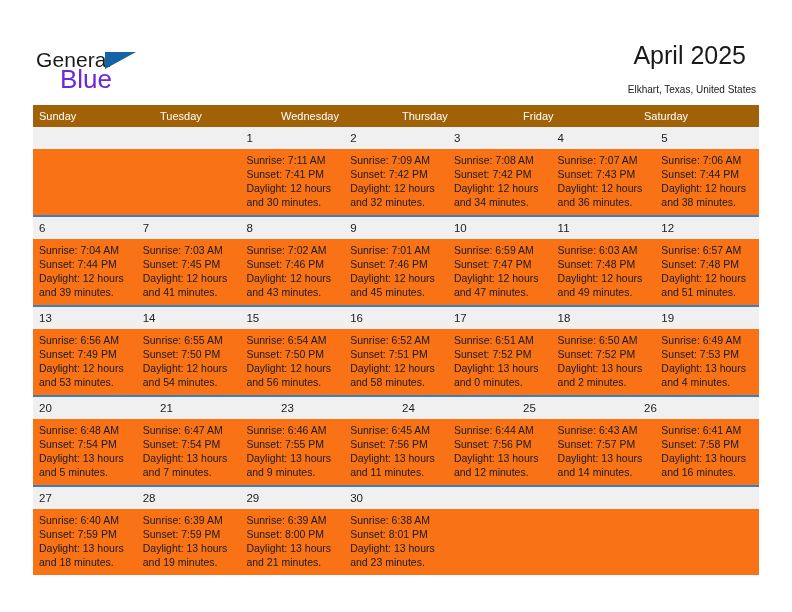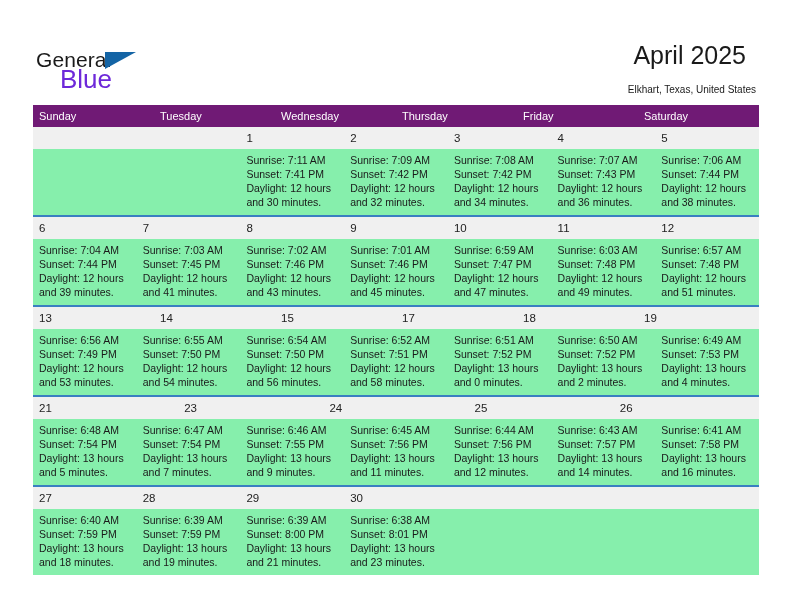--- a/index.html
+++ b/index.html
@@ -81,21 +81,21 @@
 
   
   .calendar {
     position: absolute;
     left: 33px;
     top: 105px;
     width: 726px;
   }
   .weekday-row {
     display: flex;
-    background: #701a75;
+    background: #a16207;
   }
   .weekday-cell {
     flex: 1 1 0;
     min-width: 0;
     color: #ffffff;
     font-size: 11px;
     line-height: 12px;
     padding: 5px 0 5px 6px;
     box-sizing: border-box;
   }
@@ -115,21 +115,21 @@
     flex: 1 1 0;
     min-width: 0;
     font-size: 11.5px;
     line-height: 13px;
     color: #222222;
     padding: 5px 0 4px 6px;
     box-sizing: border-box;
   }
   .detail-band {
     display: flex;
-    background: #86efac;
+    background: #f97316;
     height: 66px;
   }
   .detail-cell {
     flex: 1 1 0;
     min-width: 0;
     padding: 4px 4px 0 6px;
     box-sizing: border-box;
   }
   .detail-line {
     font-size: 10.5px;
@@ -274,20 +274,21 @@
             <div class="detail-line">Daylight: 12 hours</div>
             <div class="detail-line">and 51 minutes.</div>
           </div>
         </div>
       </div>
       <div class="week-row">
         <div class="daynum-band">
           <div class="daynum-cell">13</div>
           <div class="daynum-cell">14</div>
           <div class="daynum-cell">15</div>
+          <div class="daynum-cell">16</div>
           <div class="daynum-cell">17</div>
           <div class="daynum-cell">18</div>
           <div class="daynum-cell">19</div>
         </div>
         <div class="detail-band">
           <div class="detail-cell">
             <div class="detail-line">Sunrise: 6:56 AM</div>
             <div class="detail-line">Sunset: 7:49 PM</div>
             <div class="detail-line">Daylight: 12 hours</div>
             <div class="detail-line">and 53 minutes.</div>
@@ -325,20 +326,21 @@
           <div class="detail-cell">
             <div class="detail-line">Sunrise: 6:49 AM</div>
             <div class="detail-line">Sunset: 7:53 PM</div>
             <div class="detail-line">Daylight: 13 hours</div>
             <div class="detail-line">and 4 minutes.</div>
           </div>
         </div>
       </div>
       <div class="week-row">
         <div class="daynum-band">
+          <div class="daynum-cell">20</div>
           <div class="daynum-cell">21</div>
           <div class="daynum-cell">23</div>
           <div class="daynum-cell">24</div>
           <div class="daynum-cell">25</div>
           <div class="daynum-cell">26</div>
         </div>
         <div class="detail-band">
           <div class="detail-cell">
             <div class="detail-line">Sunrise: 6:48 AM</div>
             <div class="detail-line">Sunset: 7:54 PM</div>

